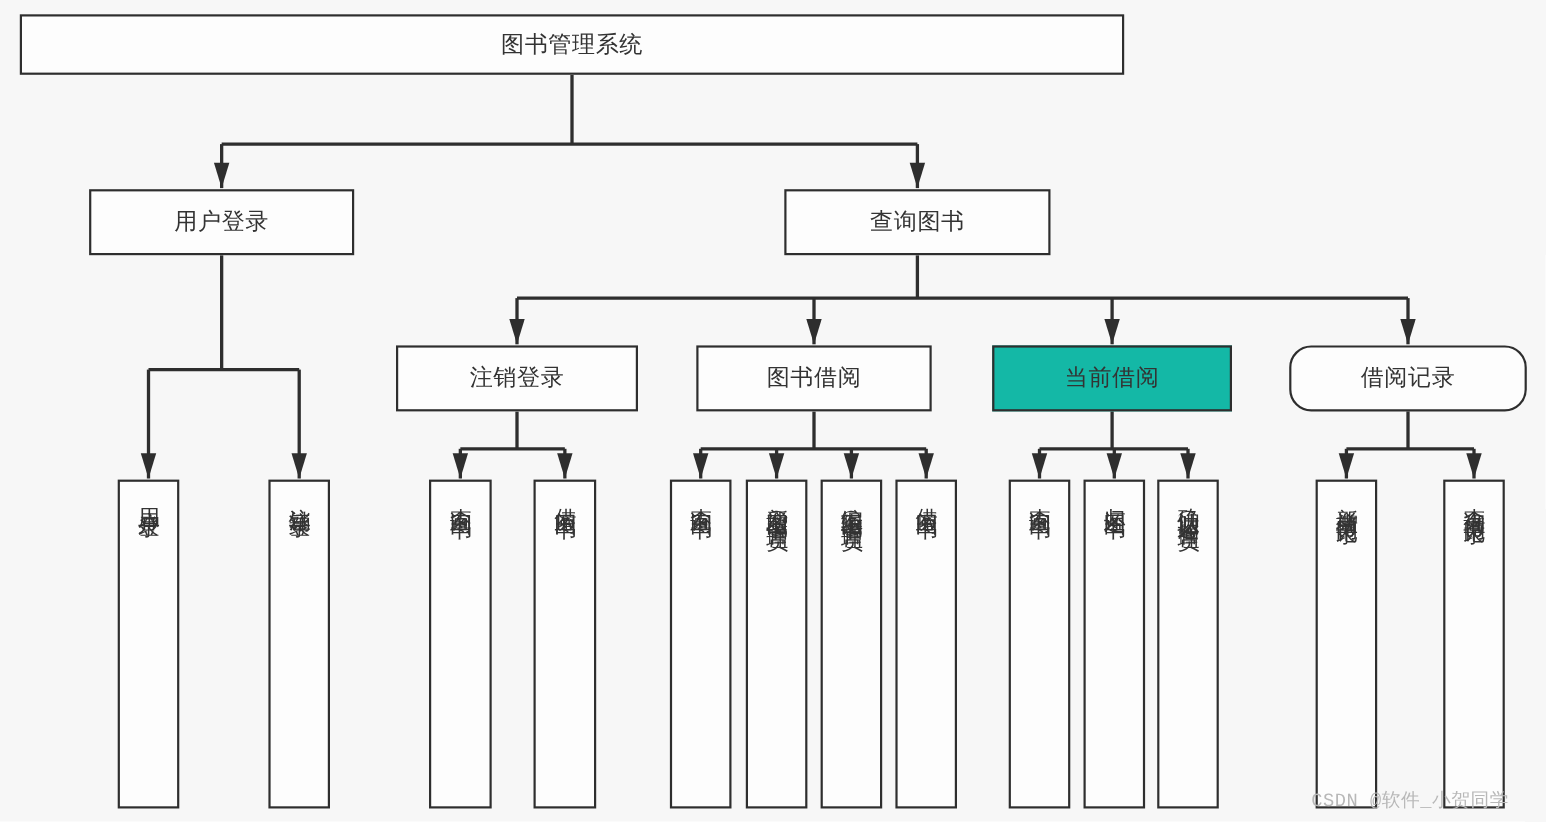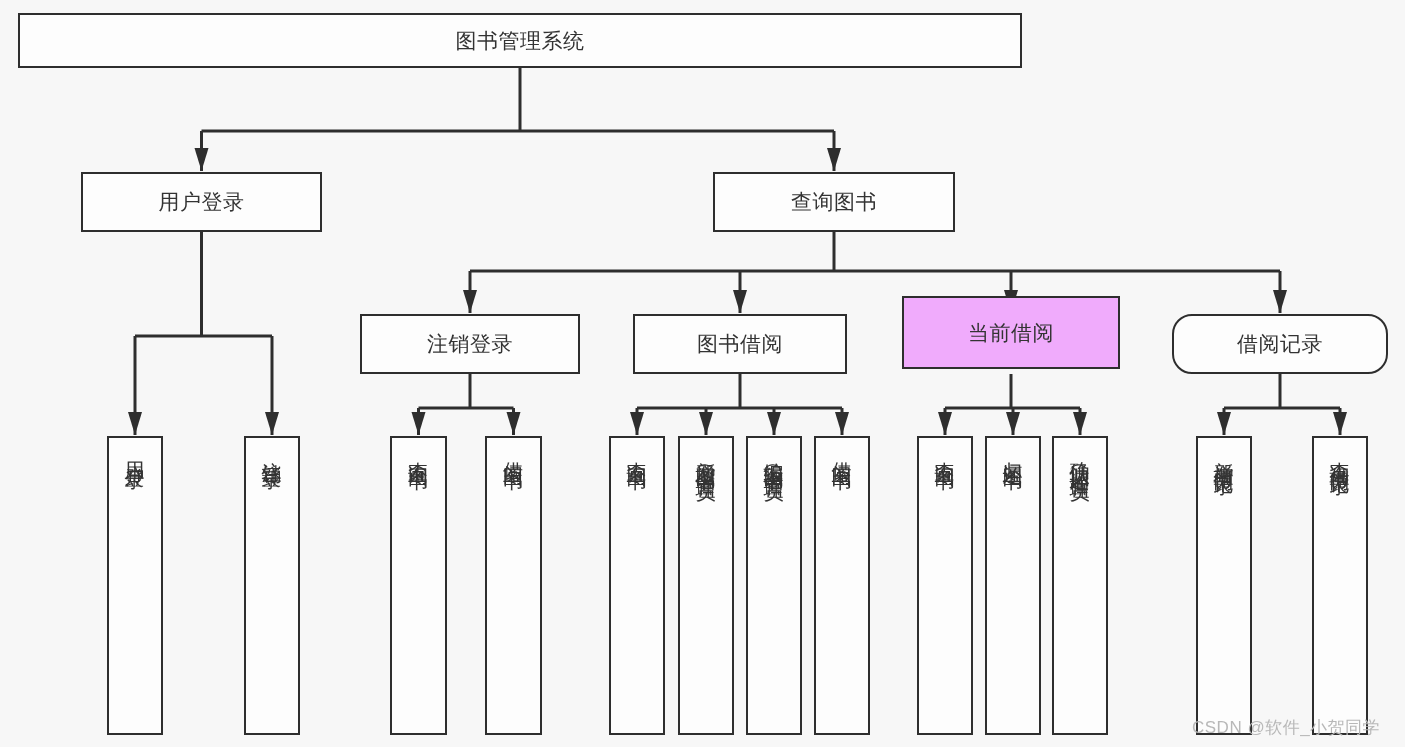--- a/index.html
+++ b/index.html
@@ -138,21 +138,21 @@
       </div>
       <div class="node horizontal" style="left: 713px; top: 172px; width: 242px; height: 60px; border-color: rgb(46, 46, 46); background: rgb(253, 253, 253);">
         <span class="label" style="color: rgb(51, 51, 51);">查询图书</span>
       </div>
       <div class="node horizontal" style="left: 360px; top: 314px; width: 220px; height: 60px; border-color: rgb(46, 46, 46); background: rgb(253, 253, 253);">
         <span class="label" style="color: rgb(51, 51, 51);">注销登录</span>
       </div>
       <div class="node horizontal" style="left: 633px; top: 314px; width: 214px; height: 60px; border-color: rgb(46, 46, 46); background: rgb(253, 253, 253);">
         <span class="label" style="color: rgb(51, 51, 51);">图书借阅</span>
       </div>
-      <div class="node horizontal" style="left: 902px; top: 296px; width: 218px; height: 73px; border-color: rgb(46, 46, 46); background: #f0abfc;">
+      <div class="node horizontal" style="left: 902px; top: 314px; width: 218px; height: 60px; border-color: rgb(46, 46, 46); background: #14b8a6;">
         <span class="label" style="color: rgb(51, 51, 51);">当前借阅</span>
       </div>
       <div class="node horizontal" style="left: 1172px; top: 314px; width: 216px; height: 60px; border-color: rgb(46, 46, 46); background: rgb(253, 253, 253); border-radius: 20px;">
         <span class="label" style="color: rgb(51, 51, 51);">借阅记录</span>
       </div>
       <div class="node vertical" style="left: 107px; top: 436px; width: 56px; height: 299px; border-color: rgb(46, 46, 46); background: rgb(253, 253, 253);">
         <span class="label" style="color: rgb(51, 51, 51);">用户登录</span>
       </div>
       <div class="node vertical" style="left: 244px; top: 436px; width: 56px; height: 299px; border-color: rgb(46, 46, 46); background: rgb(253, 253, 253);">
         <span class="label" style="color: rgb(51, 51, 51);">注销登录</span>
@@ -184,14 +184,14 @@
       <div class="node vertical" style="left: 1052px; top: 436px; width: 56px; height: 299px; border-color: rgb(46, 46, 46); background: rgb(253, 253, 253);">
         <span class="label" style="color: rgb(51, 51, 51);">确认归还（管理员）</span>
       </div>
       <div class="node vertical" style="left: 1196px; top: 436px; width: 56px; height: 299px; border-color: rgb(46, 46, 46); background: rgb(253, 253, 253);">
         <span class="label" style="color: rgb(51, 51, 51);">新增借阅记录</span>
       </div>
       <div class="node vertical" style="left: 1312px; top: 436px; width: 56px; height: 299px; border-color: rgb(46, 46, 46); background: rgb(253, 253, 253);">
         <span class="label" style="color: rgb(51, 51, 51);">查询借阅记录</span>
       </div>
     </div>
-  <div class="watermark" style="left: 1192px; top: 716px;">CSDN @软件_小贺同学</div>
+  <div class="watermark" style="left: 1192px; top: 716px; font-family: Liberation Mono, monospace;">CSDN @软件_小贺同学</div>
 </div>
 
 </body></html>

